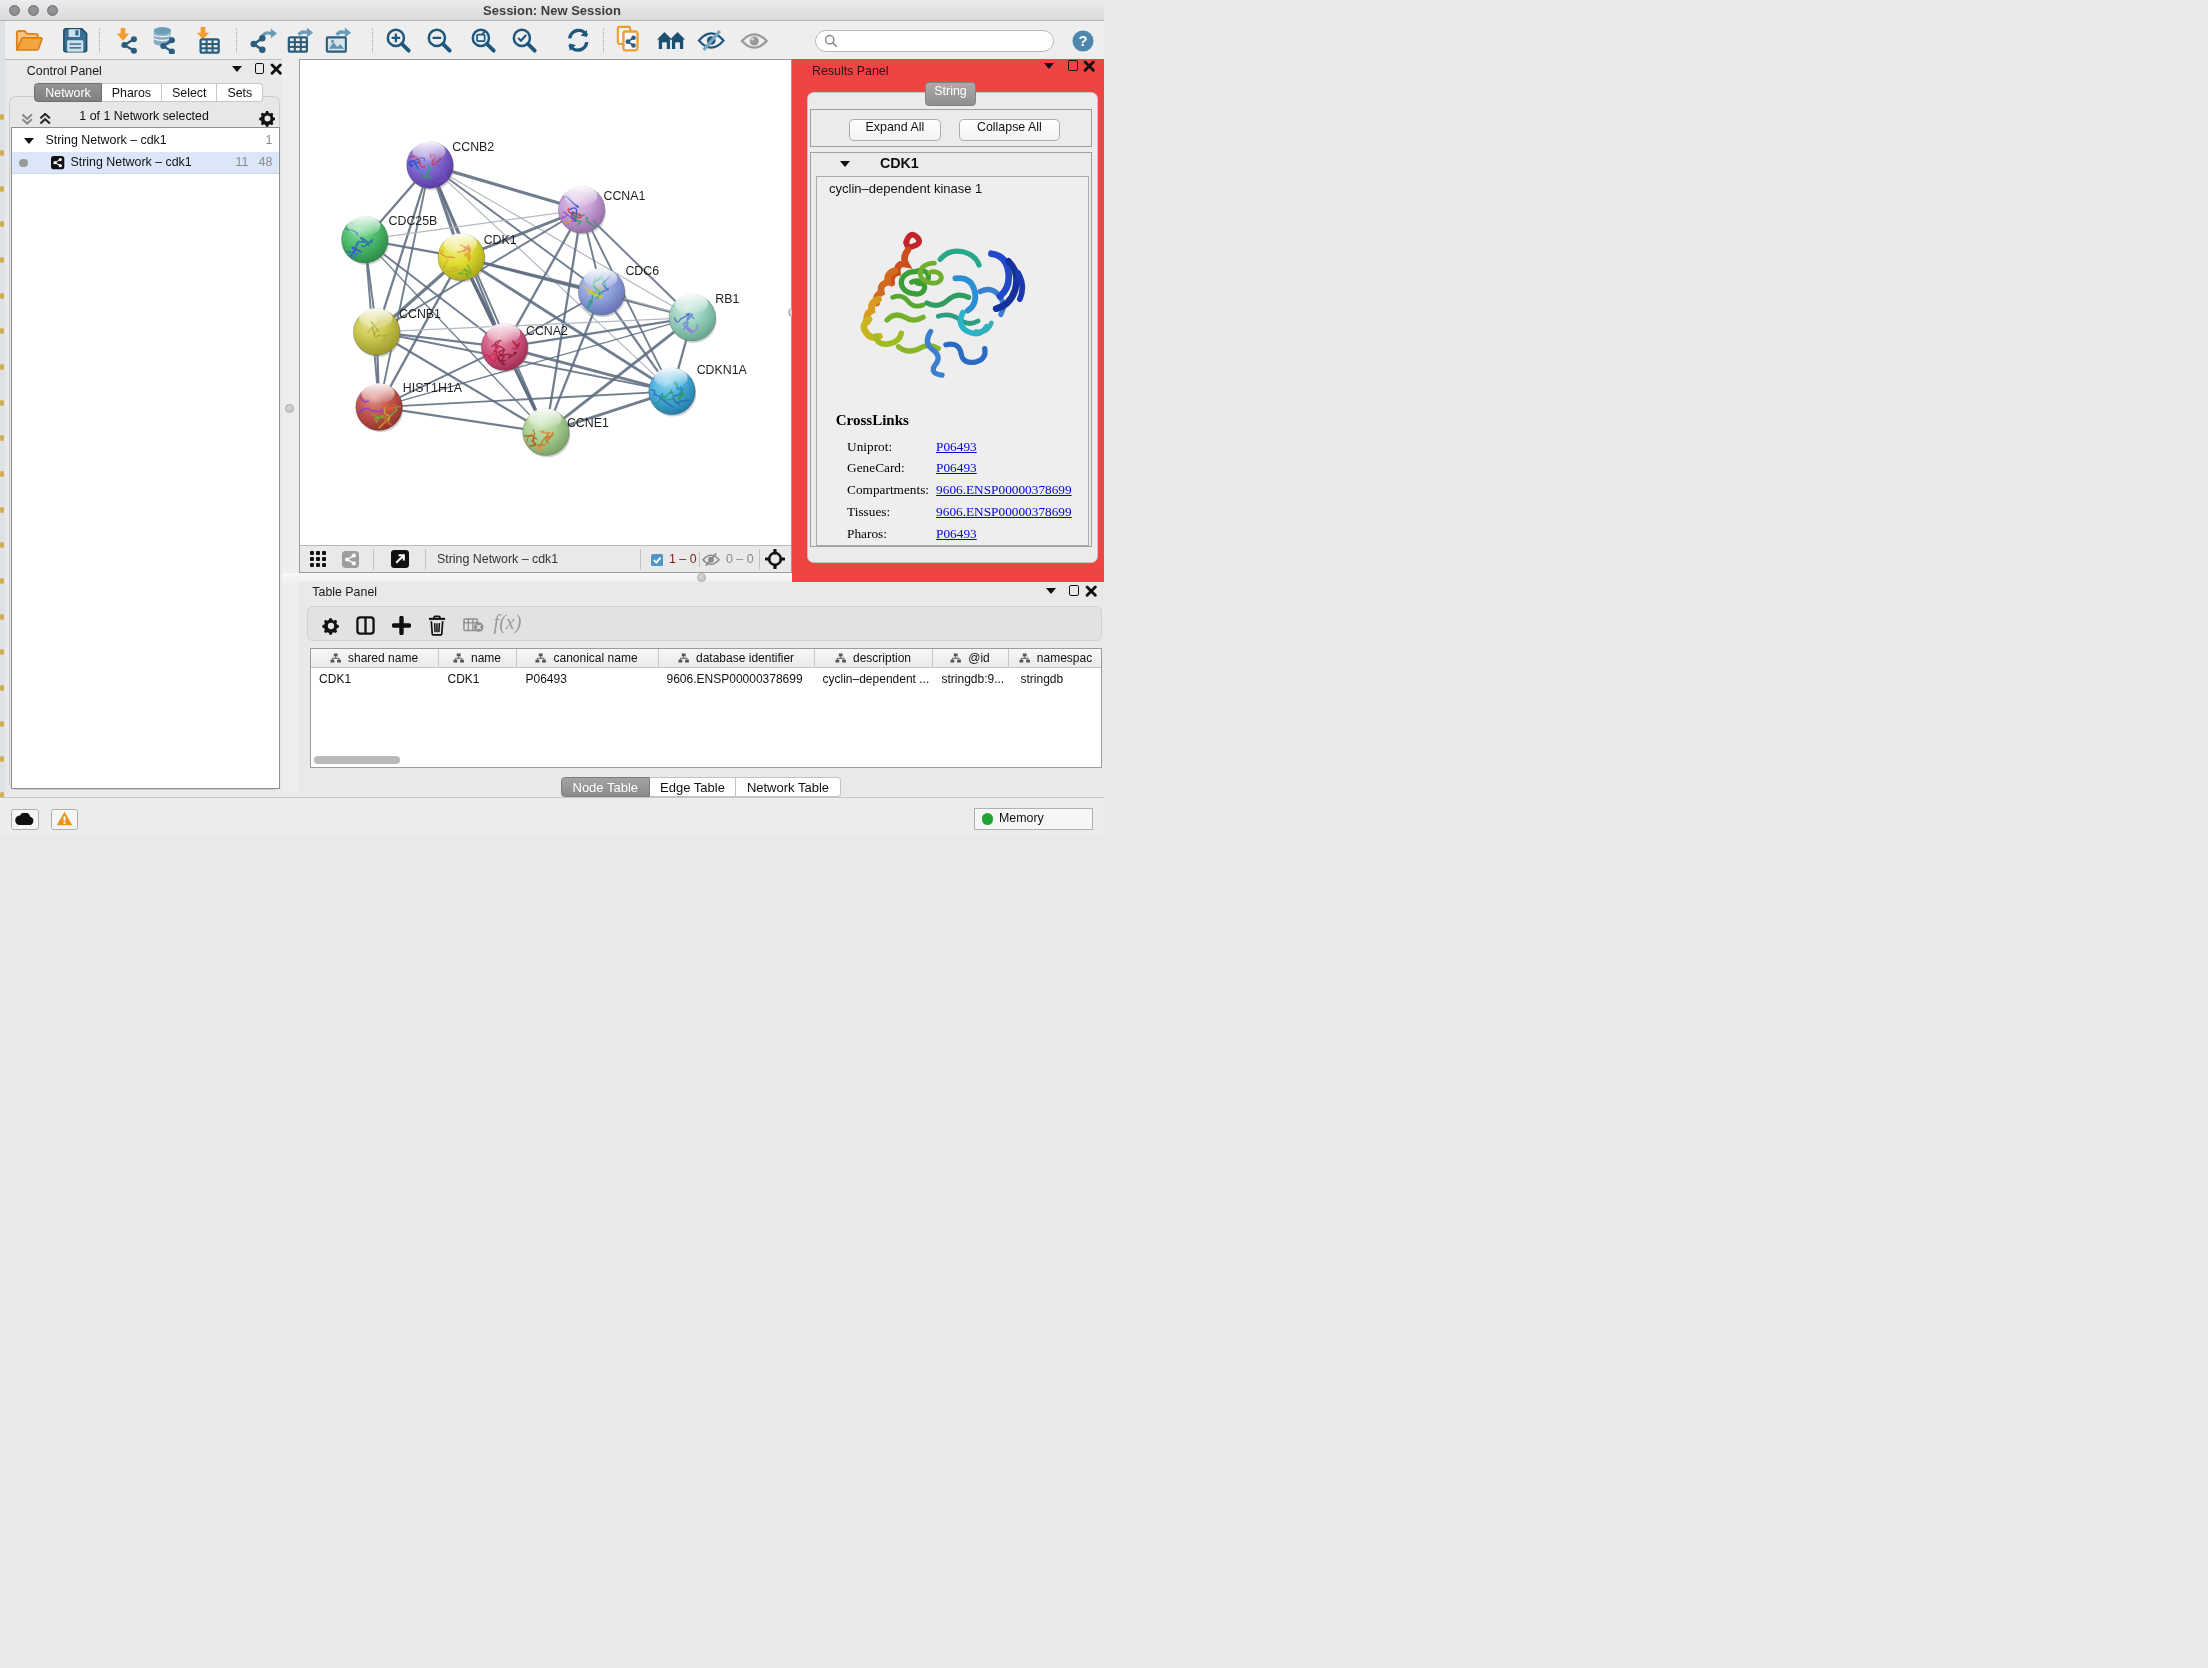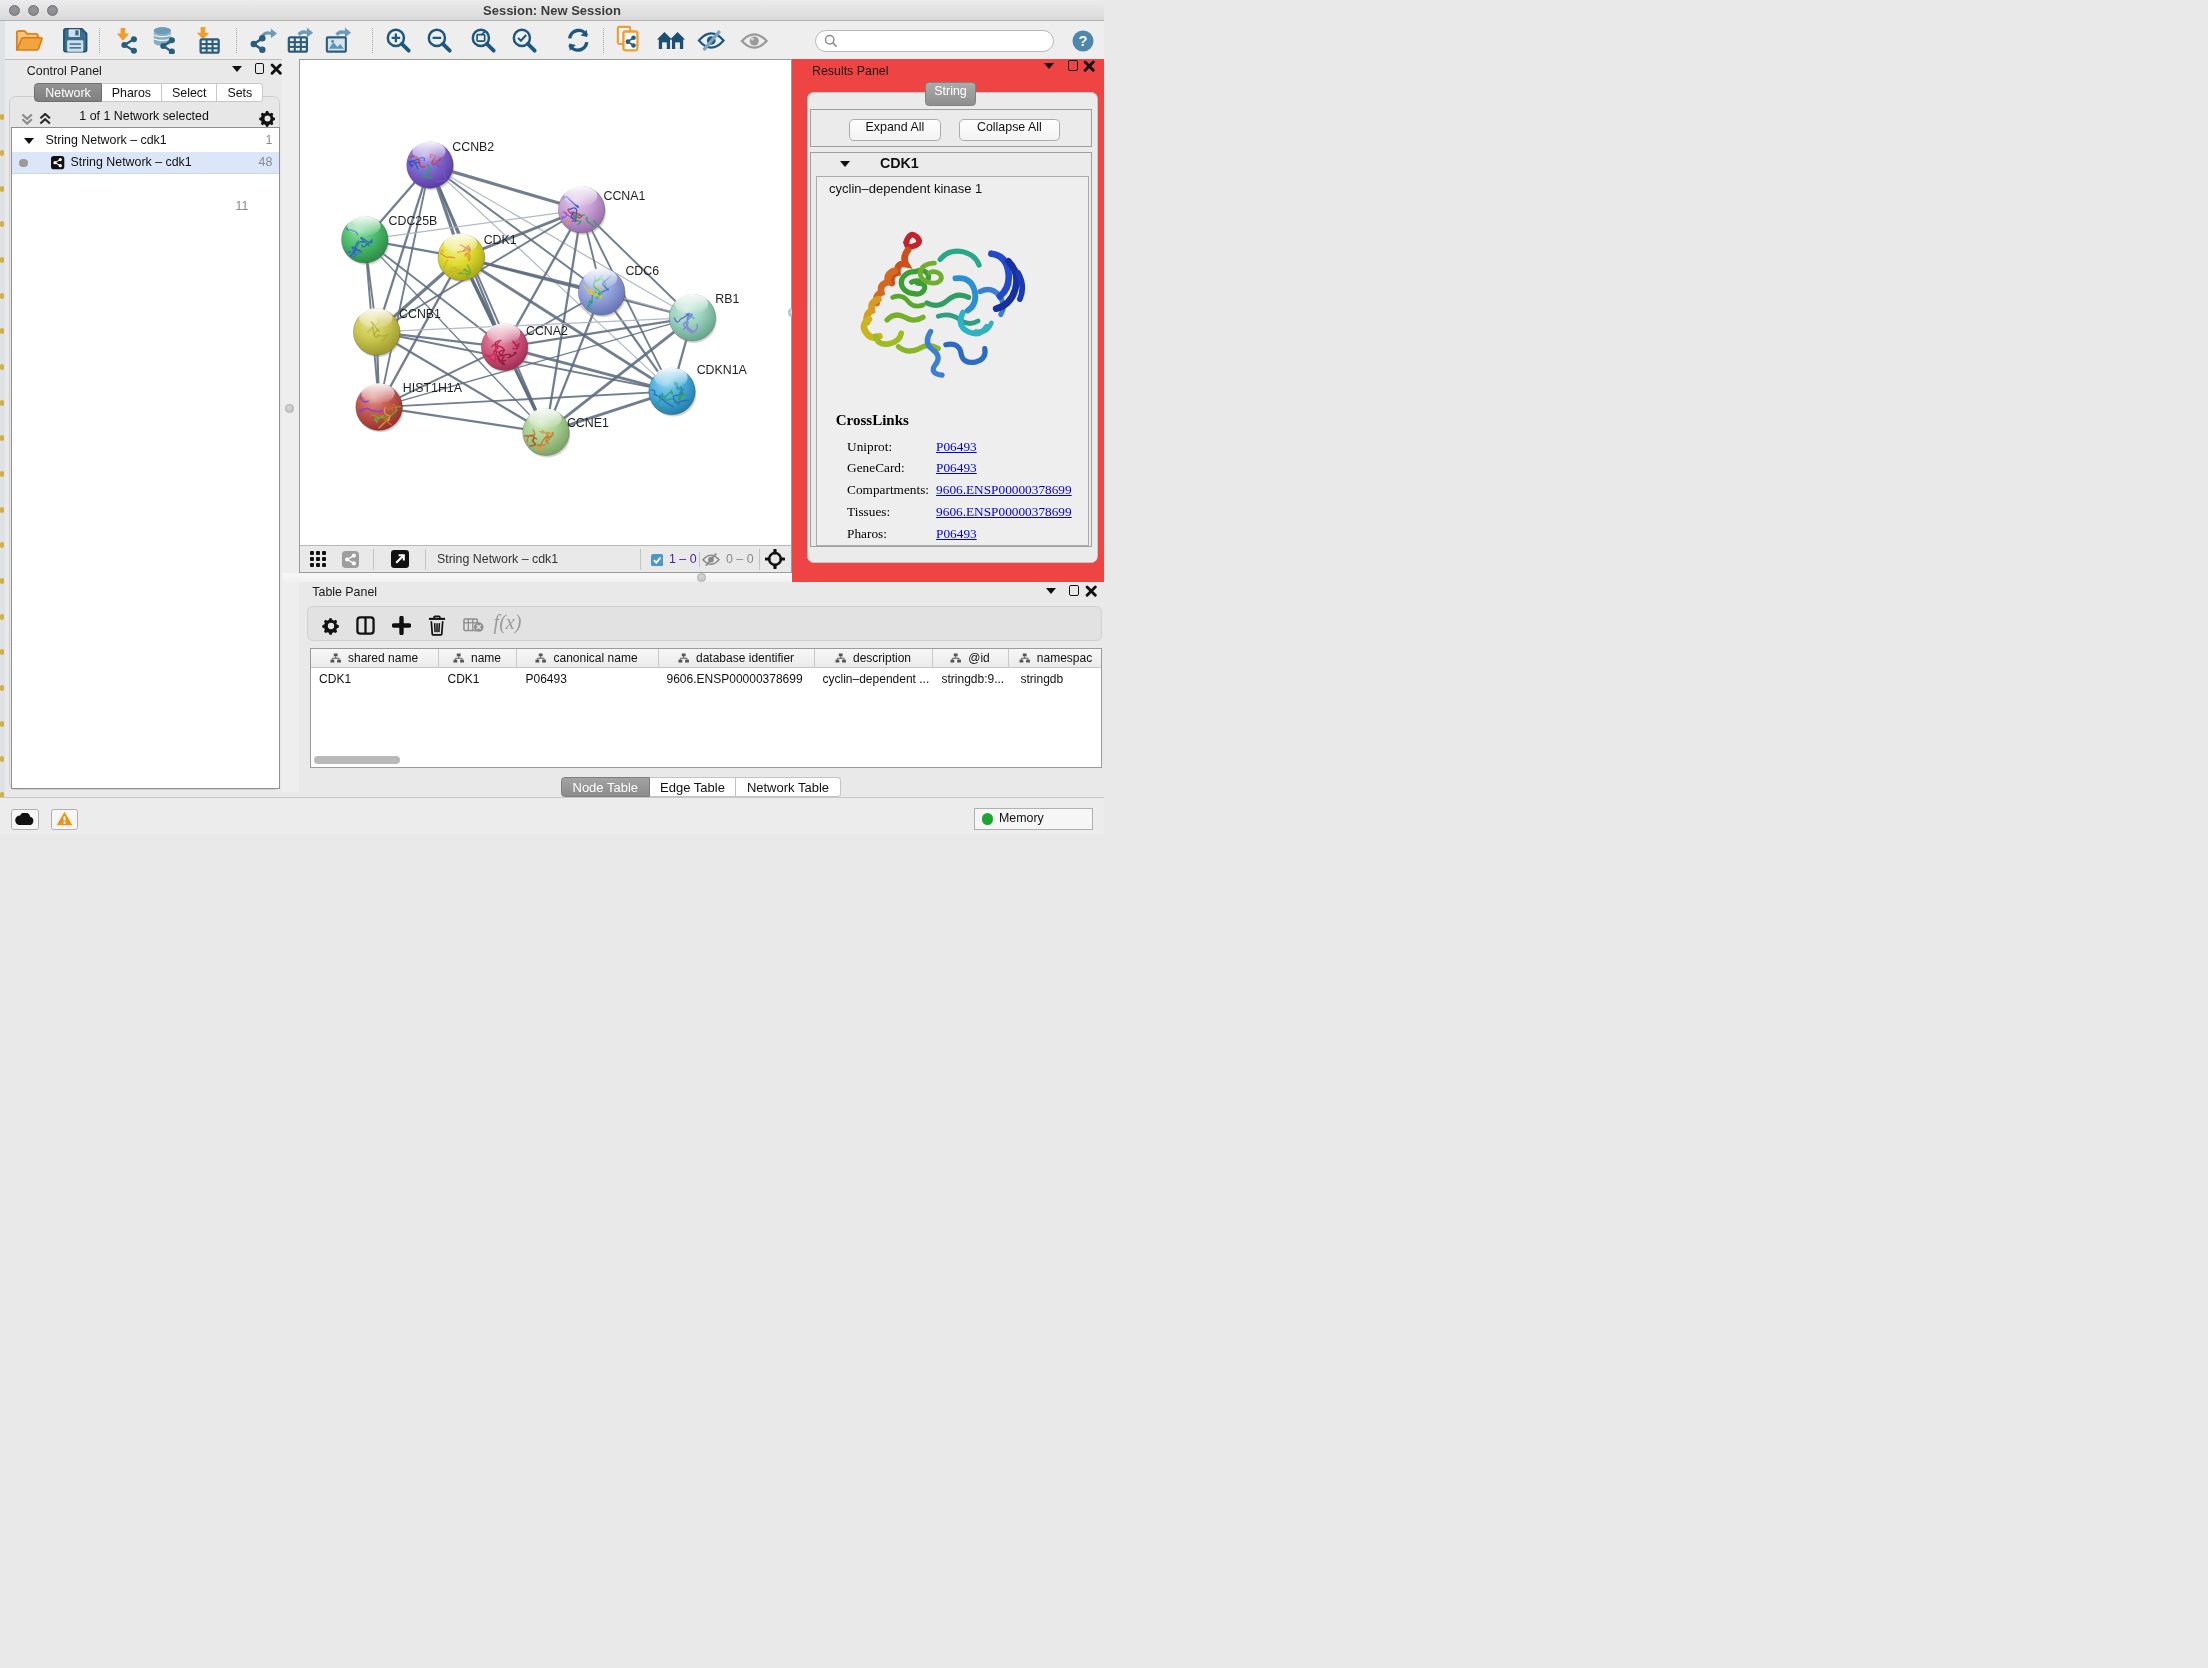--- a/index.html
+++ b/index.html
@@ -347,21 +347,21 @@
       <div class="cl-row2">
         <span style="position:absolute; left:6.7px; top:6.7px; width:8.6px; height:8.6px; border-radius:50%; background:#9a9a9a;"></span>
         <svg class="icx" style="left:39px; top:4.3px;" width="13.3" height="13.3" viewBox="0 0 14 14">
             <rect x="0" y="0" width="14" height="14" rx="3" fill="#111"></rect>
             <circle cx="9.8" cy="3.8" r="1.7" fill="#fff"></circle>
             <circle cx="4.2" cy="7" r="1.7" fill="#fff"></circle>
             <circle cx="9.8" cy="10.2" r="1.7" fill="#fff"></circle>
             <path d="M4.2 7 L9.8 3.8 M4.2 7 L9.8 10.2" stroke="#fff" stroke-width="1.1"></path>
           </svg>
         <span style="position:absolute; left:58px; top:2.9px;">String Network – cdk1</span>
-        <span style="position:absolute; left:223px; top:2.9px; color:#8a8a8a;margin-top:44px;">11</span>
+        <span style="position:absolute; left:223px; top:2.9px; color:#8a8a8a;">11</span>
         <span style="position:absolute; left:246px; top:2.9px; color:#8a8a8a;">48</span>
       </div>
     </div>
   </div>
 </div>
 
 <div id="netview">
   <div id="netgraph">
       <svg width="491" height="485" viewBox="0 0 516 510" style="position:absolute;left:0;top:0;">
 <defs>
@@ -659,21 +659,21 @@
         <rect x="0" y="0" width="19" height="19" rx="3.5" fill="#111"></rect>
         <path d="M5.5 13.5 L13 6 M8 5.5 L13.5 5.5 L13.5 11" fill="none" stroke="#fff" stroke-width="2.2"></path>
       </svg>
     <span class="nsep" style="left:125px;"></span>
     <span style="position:absolute; left:137px; top:5.7px; font-size:12.4px; color:#333;">String Network – cdk1</span>
     <span class="nsep" style="left:340px;"></span>
     <svg class="icx" style="left:351px; top:7.6px;" width="12.4" height="12.4" viewBox="0 0 13 13">
         <rect x="0" y="0" width="13" height="13" rx="2.5" fill="#4e96c8"></rect>
         <path d="M3 6.5 L5.5 9 L10 3.8" fill="none" stroke="#fff" stroke-width="2"></path>
       </svg>
-    <span style="position:absolute; left:369px; top:5.7px; font-size:12.4px; color:#4c1d95;">1 – 0</span>
+    <span style="position:absolute; left:369px; top:5.7px; font-size:12.4px; color:#7f1d1d;">1 – 0</span>
     <span class="nsep" style="left:399px; top:5.7px; height:15px;"></span>
     <svg class="icx" style="left:402px; top:6.7px;" width="18" height="13.3" viewBox="0 0 19 14">
         <path d="M1 7 Q9.5 -2.5 18 7 Q9.5 16.5 1 7 Z" fill="none" stroke="#8a8a8a" stroke-width="1.6"></path>
         <circle cx="9.5" cy="7" r="3" fill="#8a8a8a"></circle>
         <line x1="15" y1="0.5" x2="4" y2="13.5" stroke="#8a8a8a" stroke-width="1.8"></line>
       </svg>
     <span style="position:absolute; left:426px; top:5.7px; font-size:12.4px; color:#8a8a8a;">0 – 0</span>
     <span class="nsep" style="left:459px;"></span>
     <svg class="icx" style="left:465px; top:3.3px;" width="20" height="20" viewBox="0 0 21 21">
         <circle cx="10.5" cy="10.5" r="6.2" fill="none" stroke="#111" stroke-width="2.6"></circle>

